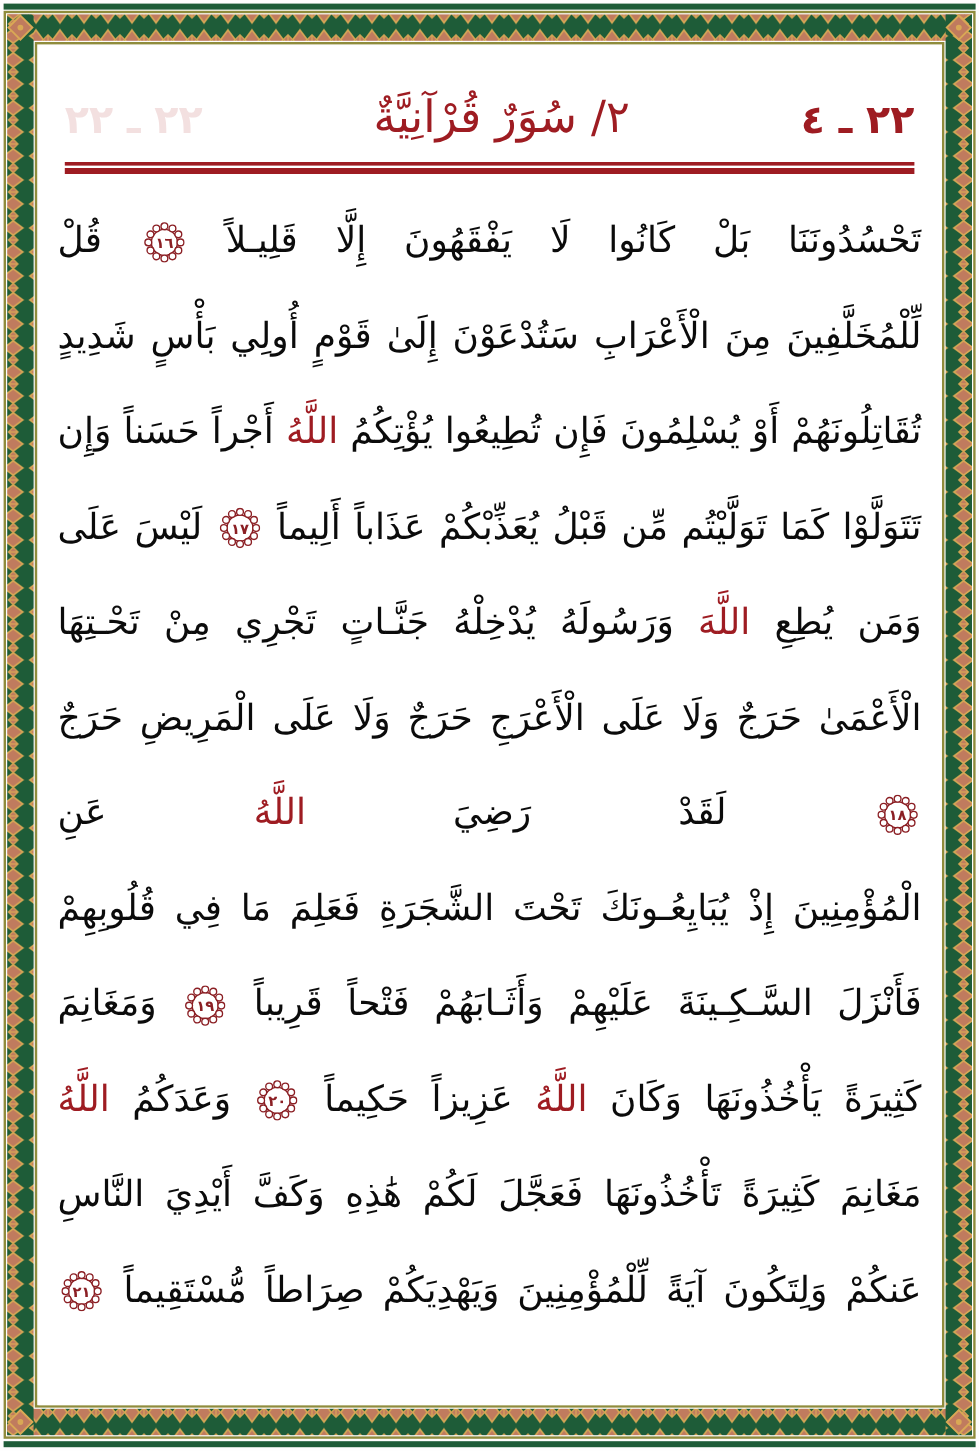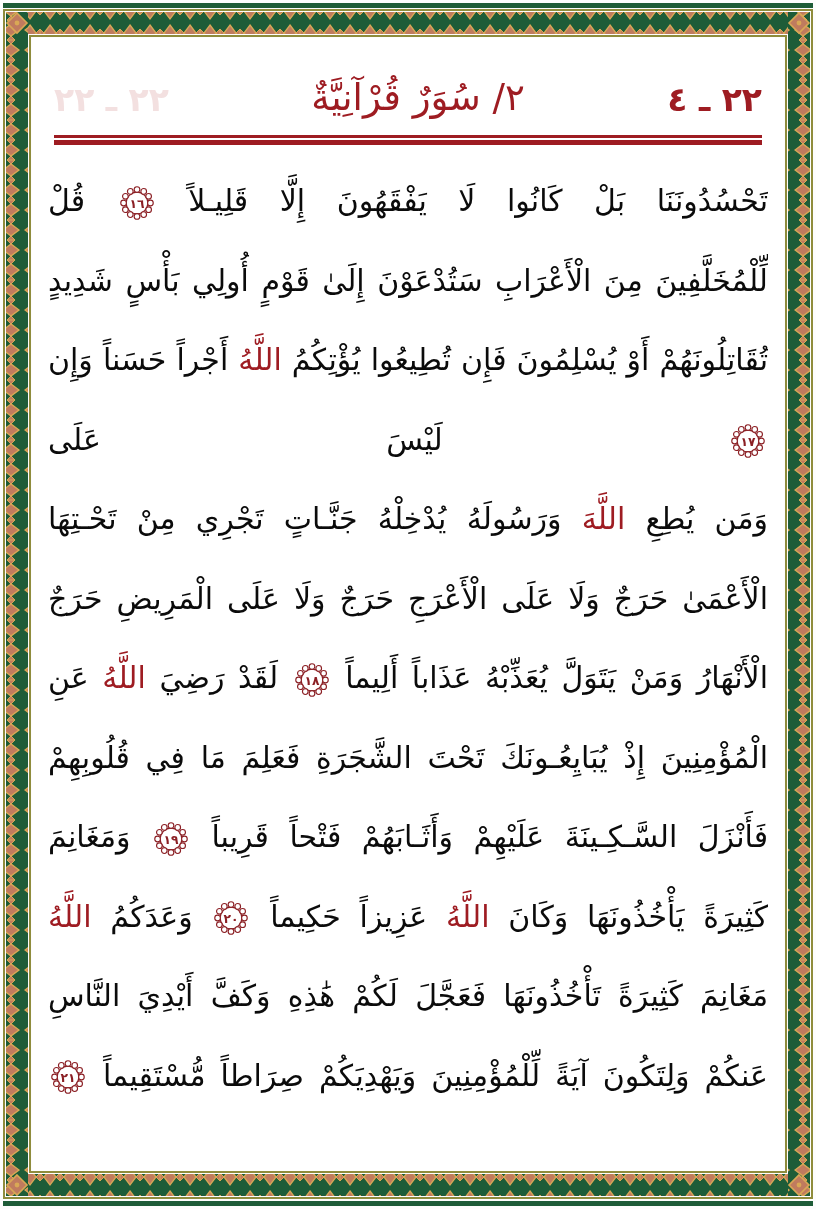--- a/index.html
+++ b/index.html
@@ -139,39 +139,39 @@
               <circle cx="3.8" cy="18.0" r="3" fill="#fff" stroke="#8b1f24" stroke-width="1.2"></circle>
               <circle cx="5.7" cy="10.9" r="3" fill="#fff" stroke="#8b1f24" stroke-width="1.2"></circle>
               <circle cx="10.9" cy="5.7" r="3" fill="#fff" stroke="#8b1f24" stroke-width="1.2"></circle>
               <circle cx="18.0" cy="3.8" r="3" fill="#fff" stroke="#8b1f24" stroke-width="1.2"></circle>
               <circle cx="25.1" cy="5.7" r="3" fill="#fff" stroke="#8b1f24" stroke-width="1.2"></circle>
               <circle cx="30.3" cy="10.9" r="3" fill="#fff" stroke="#8b1f24" stroke-width="1.2"></circle>
               <text x="18" y="23" text-anchor="middle" font-size="13" font-weight="bold" fill="#8b1f24">١٦</text>
             </svg></span><span class="txt"> قُلْ</span></div>
         <div class="line"><span class="txt">لِّلْمُخَلَّفِينَ مِنَ الْأَعْرَابِ سَتُدْعَوْنَ إِلَىٰ قَوْمٍ أُولِي بَأْسٍ شَدِيدٍ</span></div>
         <div class="line"><span class="txt">تُقَاتِلُونَهُمْ أَوْ يُسْلِمُونَ فَإِن تُطِيعُوا يُؤْتِكُمُ </span><span class="allah">اللَّهُ</span><span class="txt"> أَجْراً حَسَناً وَإِن</span></div>
-        <div class="line"><span class="marker"><svg viewBox="0 0 36 36" width="34" height="34">
+        <div class="line"><span class="txt">تَتَوَلَّوْا كَمَا تَوَلَّيْتُم مِّن قَبْلُ يُعَذِّبْكُمْ عَذَاباً أَلِيماً </span><span class="marker"><svg viewBox="0 0 36 36" width="34" height="34">
               <circle cx="18" cy="18" r="11.5" fill="#fff" stroke="#8b1f24" stroke-width="1.3"></circle>
               <circle cx="32.2" cy="18.0" r="3" fill="#fff" stroke="#8b1f24" stroke-width="1.2"></circle>
               <circle cx="30.3" cy="25.1" r="3" fill="#fff" stroke="#8b1f24" stroke-width="1.2"></circle>
               <circle cx="25.1" cy="30.3" r="3" fill="#fff" stroke="#8b1f24" stroke-width="1.2"></circle>
               <circle cx="18.0" cy="32.2" r="3" fill="#fff" stroke="#8b1f24" stroke-width="1.2"></circle>
               <circle cx="10.9" cy="30.3" r="3" fill="#fff" stroke="#8b1f24" stroke-width="1.2"></circle>
               <circle cx="5.7" cy="25.1" r="3" fill="#fff" stroke="#8b1f24" stroke-width="1.2"></circle>
               <circle cx="3.8" cy="18.0" r="3" fill="#fff" stroke="#8b1f24" stroke-width="1.2"></circle>
               <circle cx="5.7" cy="10.9" r="3" fill="#fff" stroke="#8b1f24" stroke-width="1.2"></circle>
               <circle cx="10.9" cy="5.7" r="3" fill="#fff" stroke="#8b1f24" stroke-width="1.2"></circle>
               <circle cx="18.0" cy="3.8" r="3" fill="#fff" stroke="#8b1f24" stroke-width="1.2"></circle>
               <circle cx="25.1" cy="5.7" r="3" fill="#fff" stroke="#8b1f24" stroke-width="1.2"></circle>
               <circle cx="30.3" cy="10.9" r="3" fill="#fff" stroke="#8b1f24" stroke-width="1.2"></circle>
               <text x="18" y="23" text-anchor="middle" font-size="13" font-weight="bold" fill="#8b1f24">١٧</text>
             </svg></span><span class="txt"> لَيْسَ عَلَى</span></div>
         <div class="line"><span class="txt">وَمَن يُطِعِ </span><span class="allah">اللَّهَ</span><span class="txt"> وَرَسُولَهُ يُدْخِلْهُ جَنَّـاتٍ تَجْرِي مِنْ تَحْـتِهَا</span></div>
         <div class="line"><span class="txt">الْأَعْمَىٰ حَرَجٌ وَلَا عَلَى الْأَعْرَجِ حَرَجٌ وَلَا عَلَى الْمَرِيضِ حَرَجٌ</span></div>
-        <div class="line"><span class="txt">الْأَنْهَارُ وَمَنْ يَتَوَلَّ يُعَذِّبْهُ عَذَاباً أَلِيماً </span><span class="marker"><svg viewBox="0 0 36 36" width="34" height="34">
+        <div class="line"><span class="marker"><svg viewBox="0 0 36 36" width="34" height="34">
               <circle cx="18" cy="18" r="11.5" fill="#fff" stroke="#8b1f24" stroke-width="1.3"></circle>
               <circle cx="32.2" cy="18.0" r="3" fill="#fff" stroke="#8b1f24" stroke-width="1.2"></circle>
               <circle cx="30.3" cy="25.1" r="3" fill="#fff" stroke="#8b1f24" stroke-width="1.2"></circle>
               <circle cx="25.1" cy="30.3" r="3" fill="#fff" stroke="#8b1f24" stroke-width="1.2"></circle>
               <circle cx="18.0" cy="32.2" r="3" fill="#fff" stroke="#8b1f24" stroke-width="1.2"></circle>
               <circle cx="10.9" cy="30.3" r="3" fill="#fff" stroke="#8b1f24" stroke-width="1.2"></circle>
               <circle cx="5.7" cy="25.1" r="3" fill="#fff" stroke="#8b1f24" stroke-width="1.2"></circle>
               <circle cx="3.8" cy="18.0" r="3" fill="#fff" stroke="#8b1f24" stroke-width="1.2"></circle>
               <circle cx="5.7" cy="10.9" r="3" fill="#fff" stroke="#8b1f24" stroke-width="1.2"></circle>
               <circle cx="10.9" cy="5.7" r="3" fill="#fff" stroke="#8b1f24" stroke-width="1.2"></circle>

